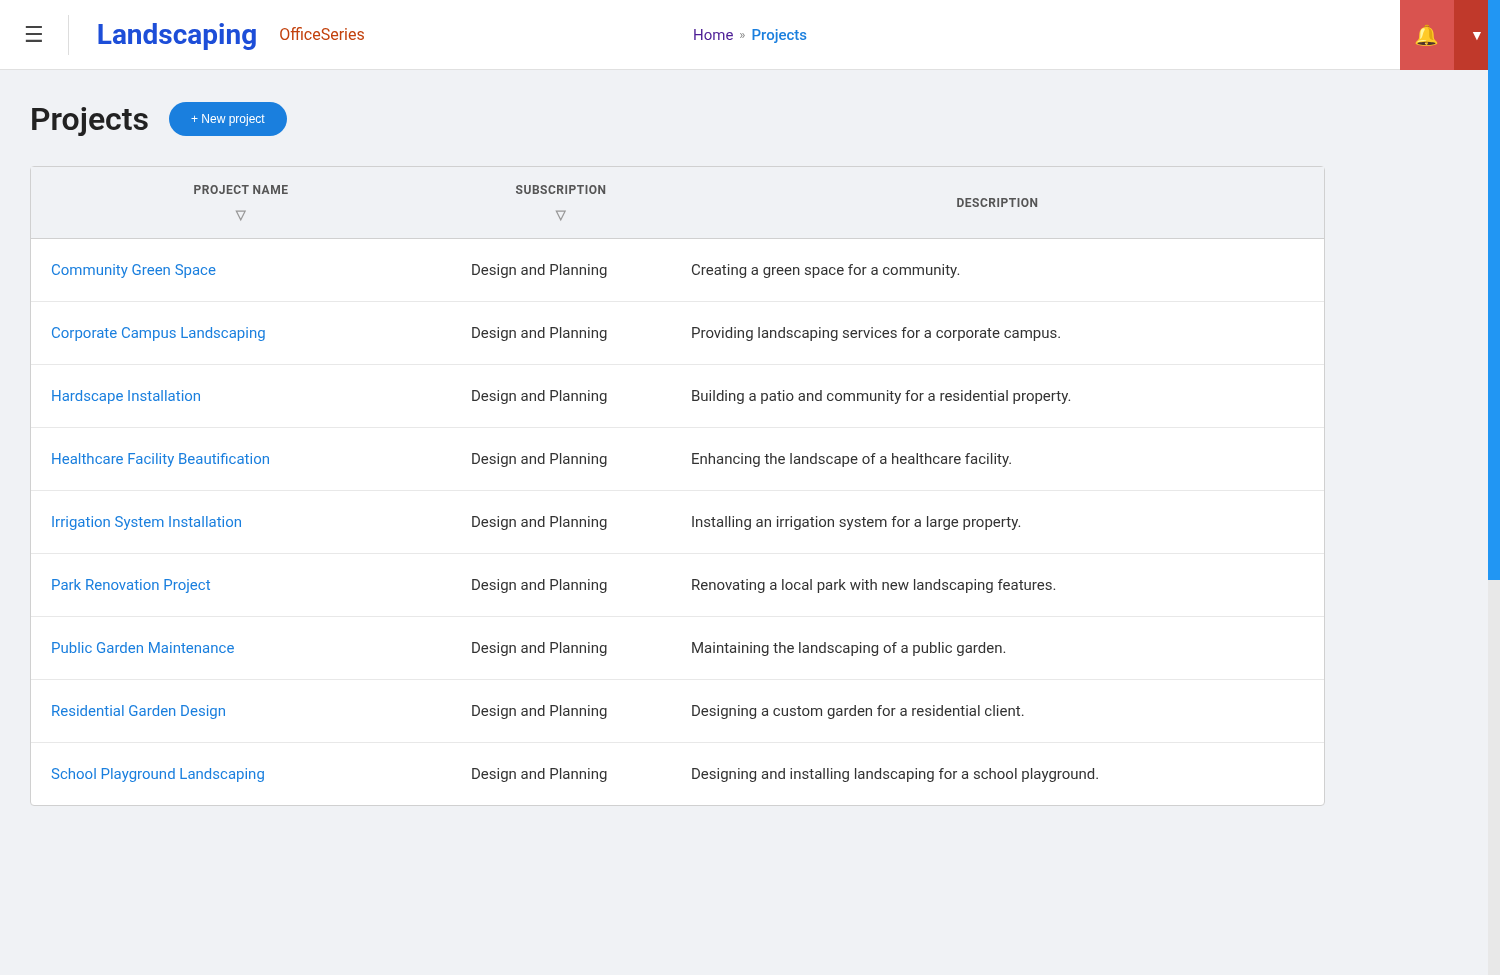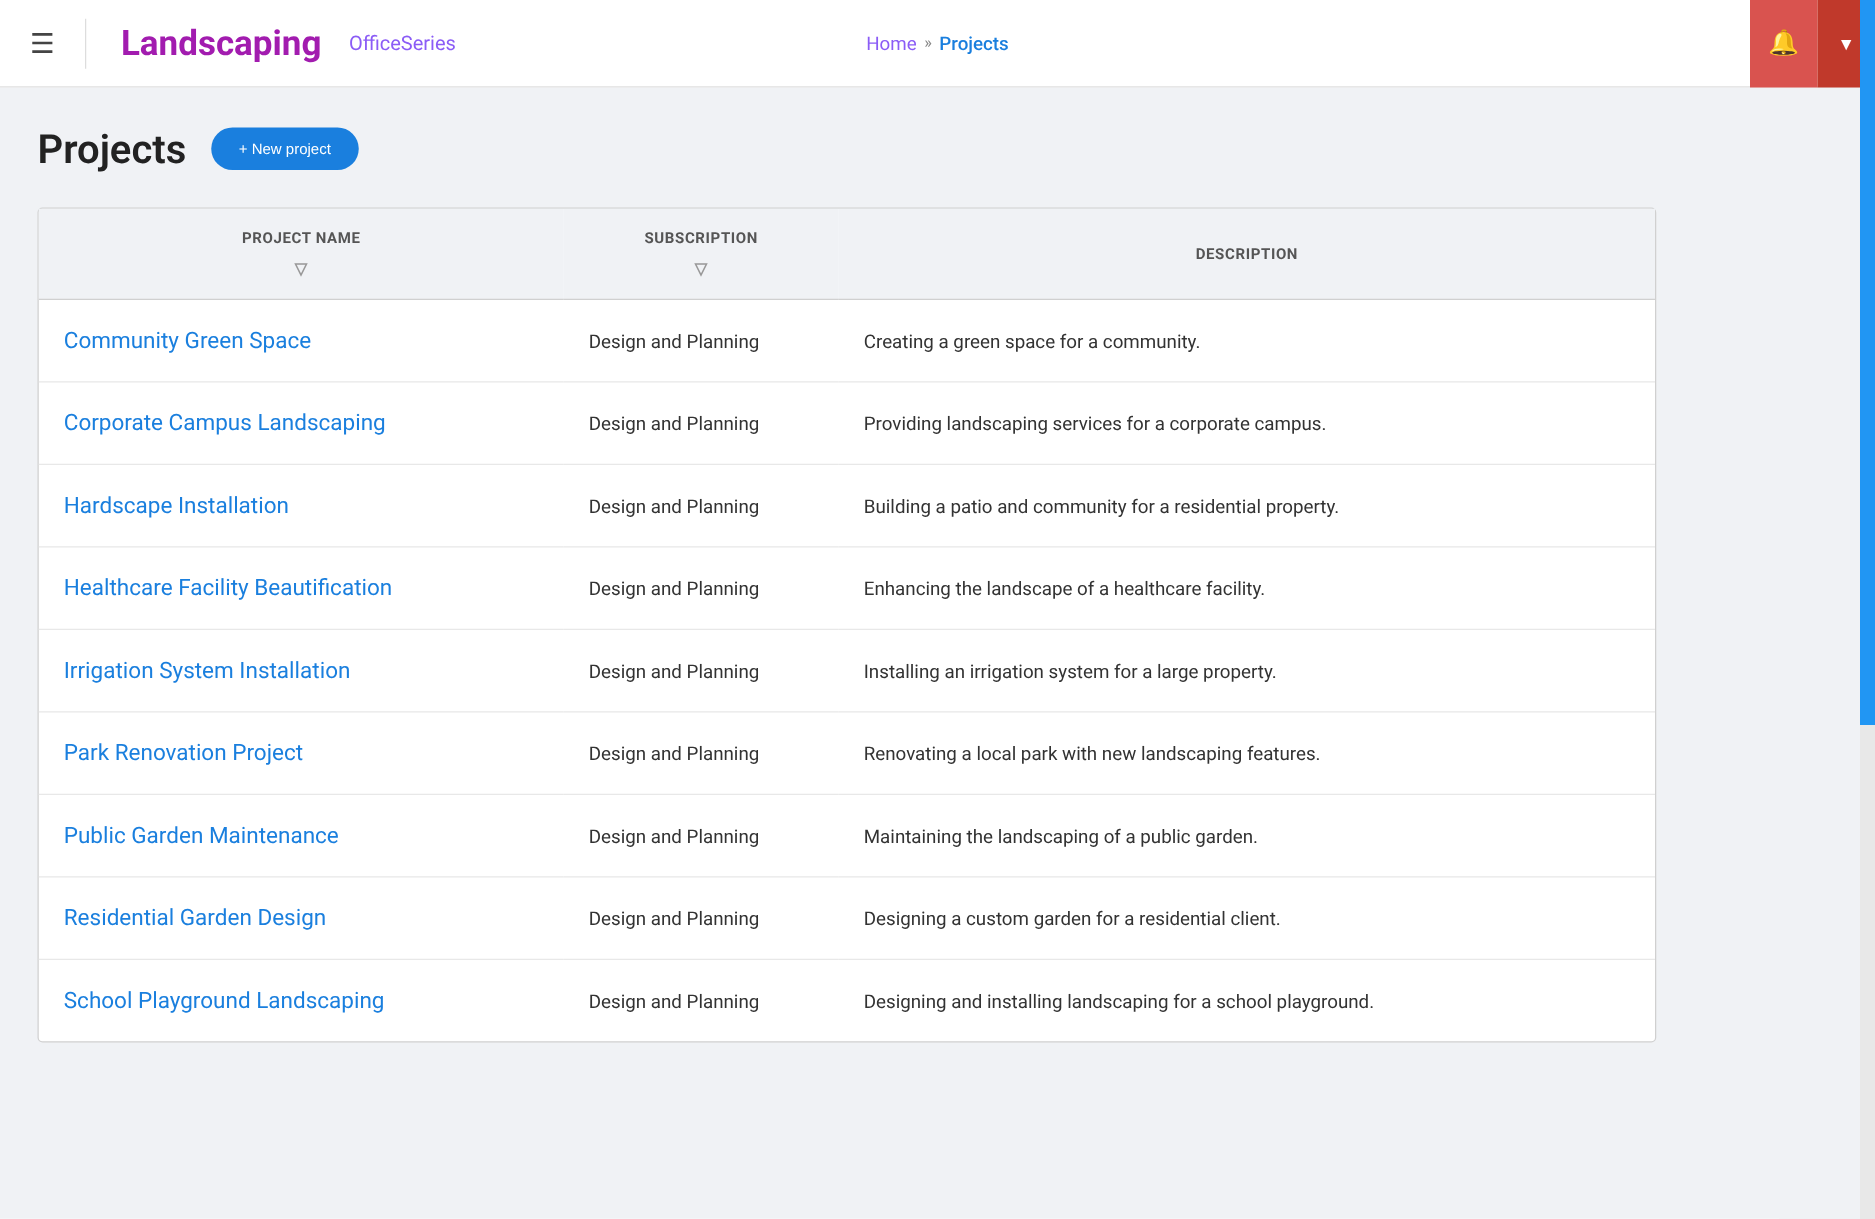--- a/index.html
+++ b/index.html
@@ -42,42 +42,42 @@
 
     .divider-vertical {
       width: 1px;
       height: 40px;
       background: #ddd;
     }
 
     .app-title {
       font-size: 28px;
       font-weight: 700;
-      color: #a21caf;
+      color: #1d4ed8;
       margin-left: 12px;
     }
 
     .app-subtitle {
       font-size: 16px;
-      color: #8b5cf6;
+      color: #c2410c;
       margin-left: 6px;
     }
 
     .header-nav {
       position: absolute;
       left: 50%;
       transform: translateX(-50%);
       display: flex;
       align-items: center;
       gap: 6px;
       font-size: 15px;
     }
 
     .nav-home {
-      color: #8b5cf6;
+      color: #4c1d95;
       text-decoration: none;
     }
 
     .nav-separator {
       color: #888;
       font-size: 13px;
     }
 
     .nav-current {
       color: #1a7fde;
@@ -212,21 +212,21 @@
     tbody td {
       padding: 22px 20px;
       font-size: 15px;
       color: #333;
       vertical-align: middle;
     }
 
     .project-link {
       color: #1a7fde;
       text-decoration: none;
-      font-size: 18px;
+      font-size: 15px;
     }
 
     .right-scroll-area {
       position: fixed;
       right: 0;
       top: 0;
       bottom: 0;
       width: 12px;
       background: #e8e8e8;
     }

